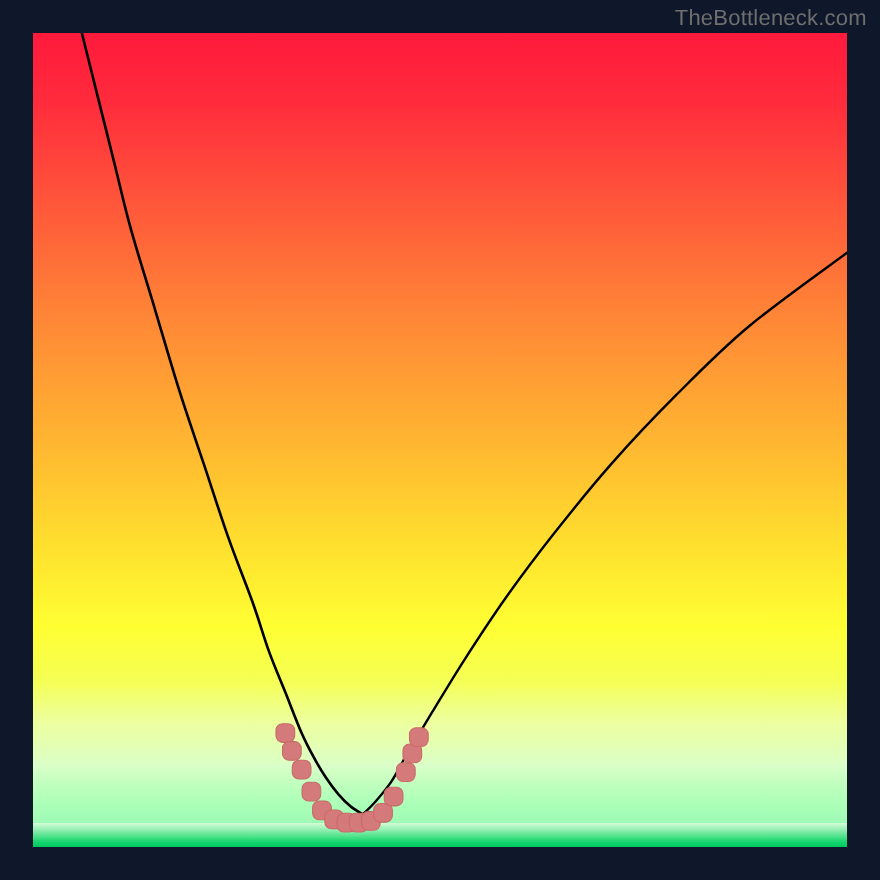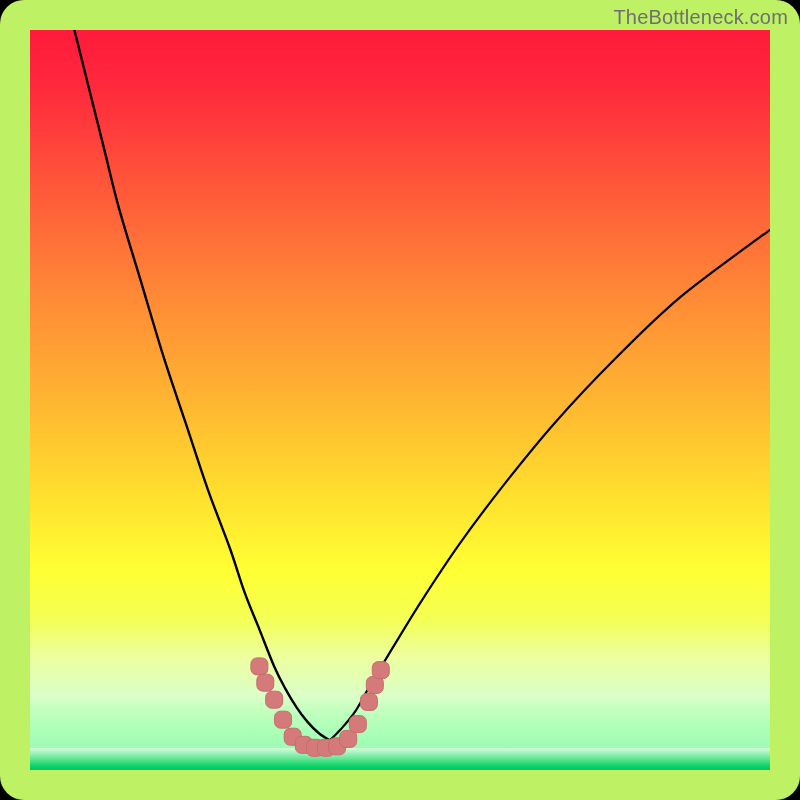--- a/index.html
+++ b/index.html
@@ -7,22 +7,21 @@
     padding: 0;
     width: 800px;
     height: 800px;
     overflow: hidden;
     background: #000;
     font-family: Arial, Helvetica, sans-serif;
   }
   .frame {
     position: absolute;
     inset: 0;
-    background: #bef264;
-    border-radius: 24px;
+    background: #0f172a;
   }
   .plot {
     position: absolute;
     left: 30px;
     top: 30px;
     width: 740px;
     height: 740px;
     background: linear-gradient(
       to bottom,
       #ff1a3c 0%,

